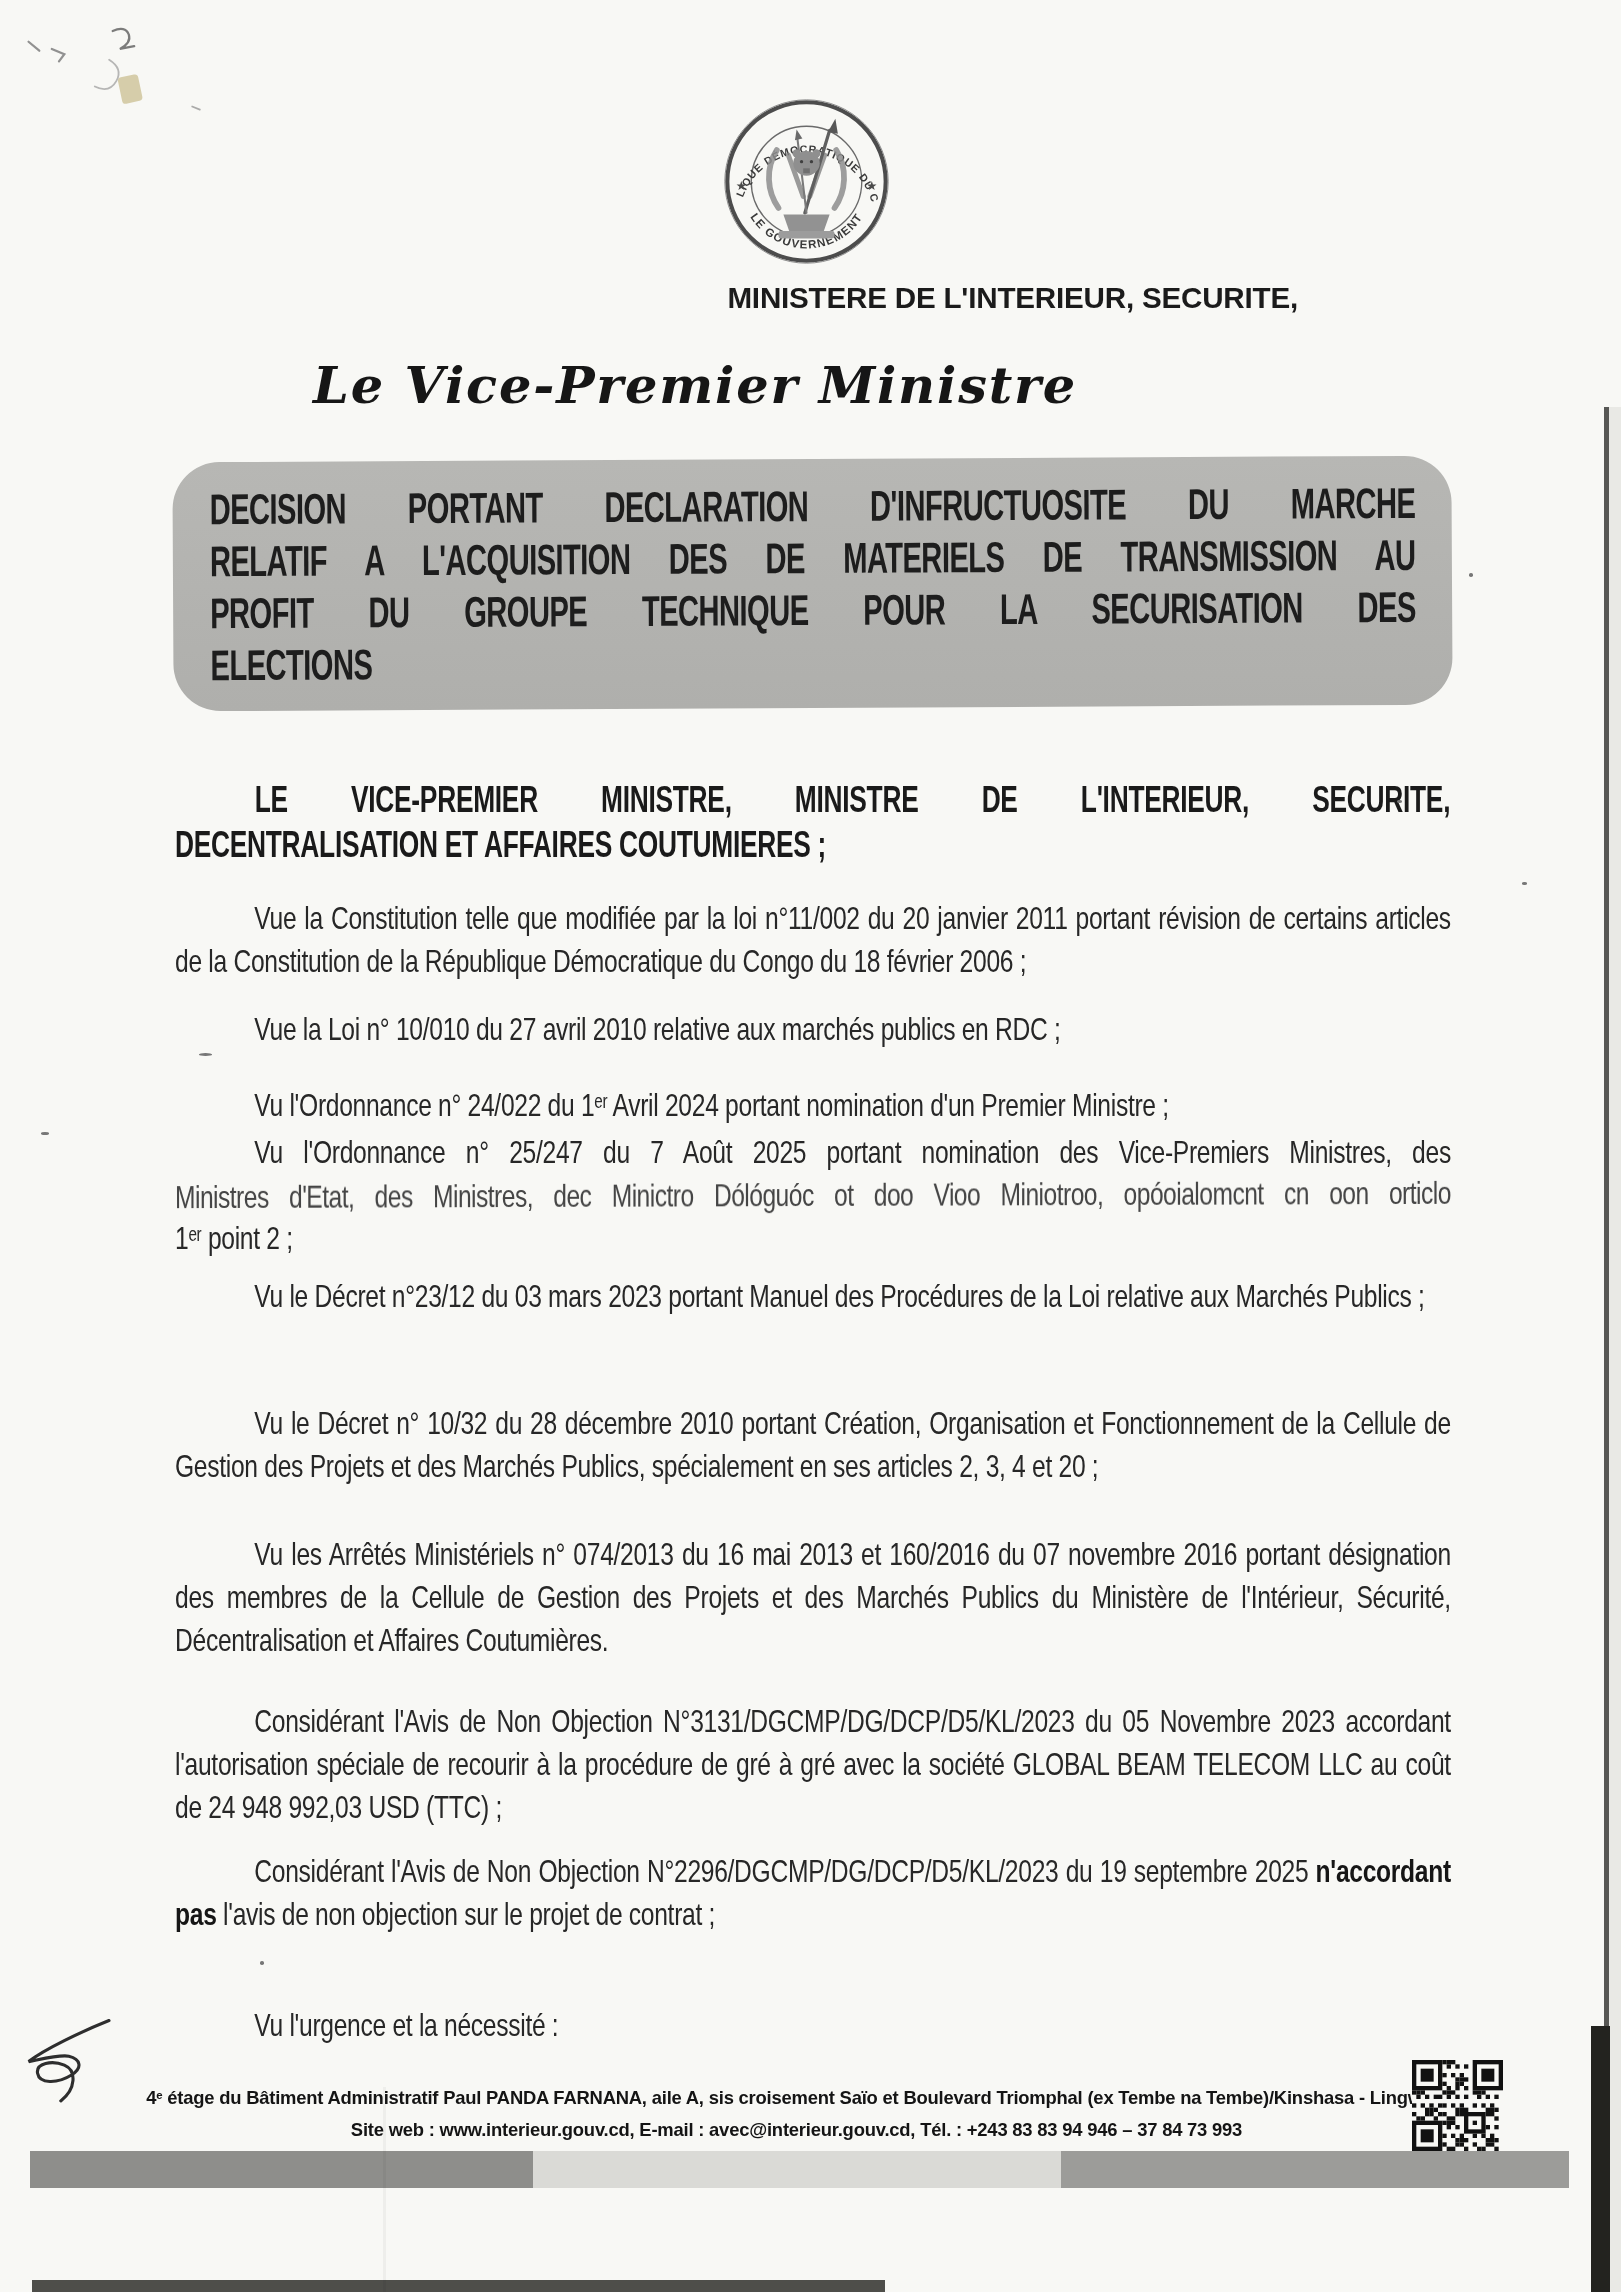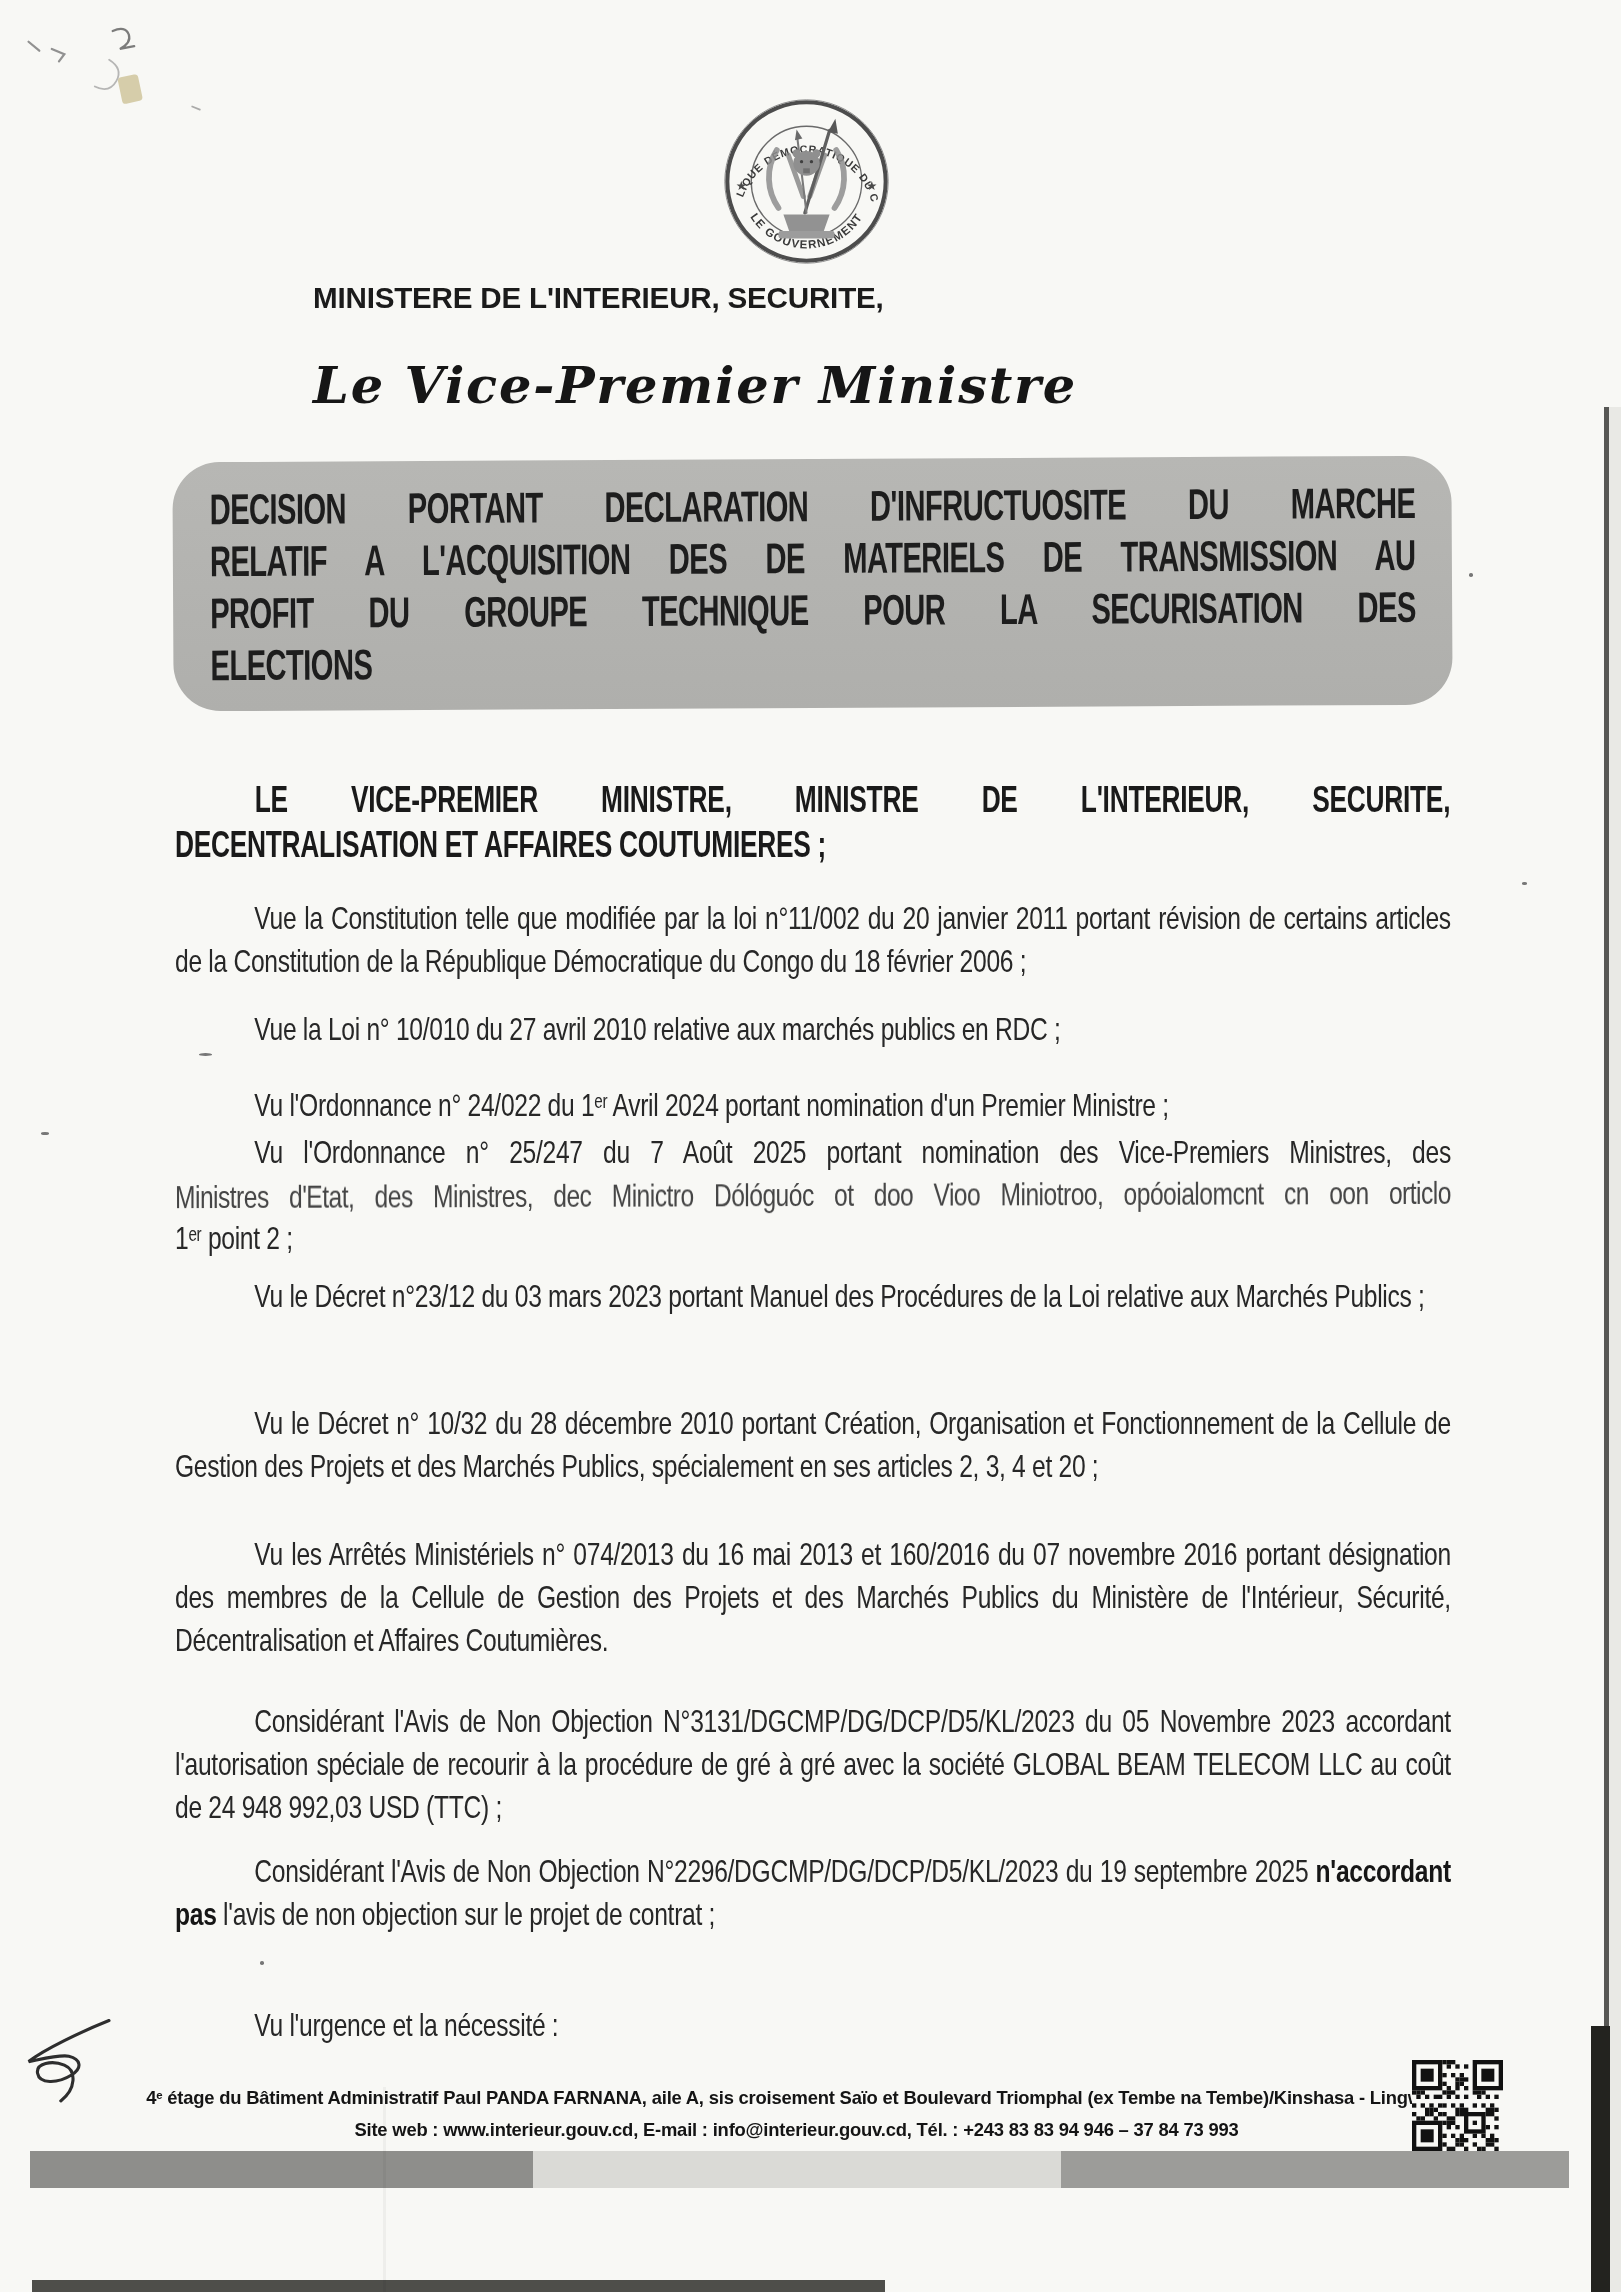--- a/index.html
+++ b/index.html
@@ -4,21 +4,21 @@
 <style>
   html,body{margin:0;padding:0;background:#d9d9d6;}
   .page{
     position:relative; width:1621px; height:2293px; overflow:hidden;
     background:#f8f8f5;
     font-family:"Liberation Sans", sans-serif;
     color:#262626;
   }
   
   .seal{position:absolute; left:724px; top:99px; width:165px; height:165px;}
-  .ministry{position:absolute; left:313px; top:278px; width:985px; text-align:left; color:#1b1b1b;}
+  .ministry{position:absolute; left:313px; top:278px; width:985px; text-align:right; color:#1b1b1b;}
   .ministry-l1{font-size:29.6px; font-weight:bold; letter-spacing:-0.2px; line-height:39px;}
   .ministry-l2{font-size:29.6px; font-weight:bold; letter-spacing:-0.2px; line-height:39px; display:inline-block; border-bottom:2.7px solid #1b1b1b; padding-bottom:1.8px;}
   .office-title{
     position:absolute; left:313px; top:355px; width:985px; text-align:left;
     font-family:"DejaVu Serif", serif; font-style:italic; font-weight:bold;
     font-size:51px; letter-spacing:1.8px; color:#161616;
   }
   
   .title-box{
     position:absolute; left:173px; top:459px; width:1279px; height:249px;
@@ -177,21 +177,21 @@
     <svg width="125" height="99" viewBox="0 0 140 110">
       <path d="M112,8 C82,20 40,40 22,54 C42,50 58,46 67,48 C80,51 83,61 70,69 C54,79 34,79 32,67 C30,56 48,52 62,58 C76,64 75,85 58,98" fill="none" stroke="#2e2e2e" stroke-width="3.5" stroke-linecap="round"></path>
     </svg>
   </div>
 
   <div class="footer">
     <div>
       <span>4</span><span class="sup">e</span><span> étage du Bâtiment Administratif Paul PANDA FARNANA, aile A, sis croisement Saïo et Boulevard Triomphal (ex Tembe na Tembe)/Kinshasa - Lingwala</span>
     </div>
     <div>
-      <span>Site web : </span><span class="u">www.interieur.gouv.cd</span><span>, E-mail : </span><span class="u">info@interieur.gouv.cd</span><span>, Tél. : +243 83 83 94 946 – 37 84 73 993</span>
+      <span>Site web : </span><span class="u">www.interieur.gouv.cd</span><span>, E-mail : </span><span class="u">avec@interieur.gouv.cd</span><span>, Tél. : +243 83 83 94 946 – 37 84 73 993</span>
     </div>
   </div>
 
   <div class="qr">
     <svg width="91" height="91" viewBox="0 0 105 105">
       <rect x="0" y="0" width="105" height="105" fill="#f8f8f5"></rect>
       <g fill="#111">
         <g>
             <rect x="0" y="0" width="35" height="35"></rect>
             <rect x="5" y="5" width="25" height="25" fill="#f8f8f5"></rect>

